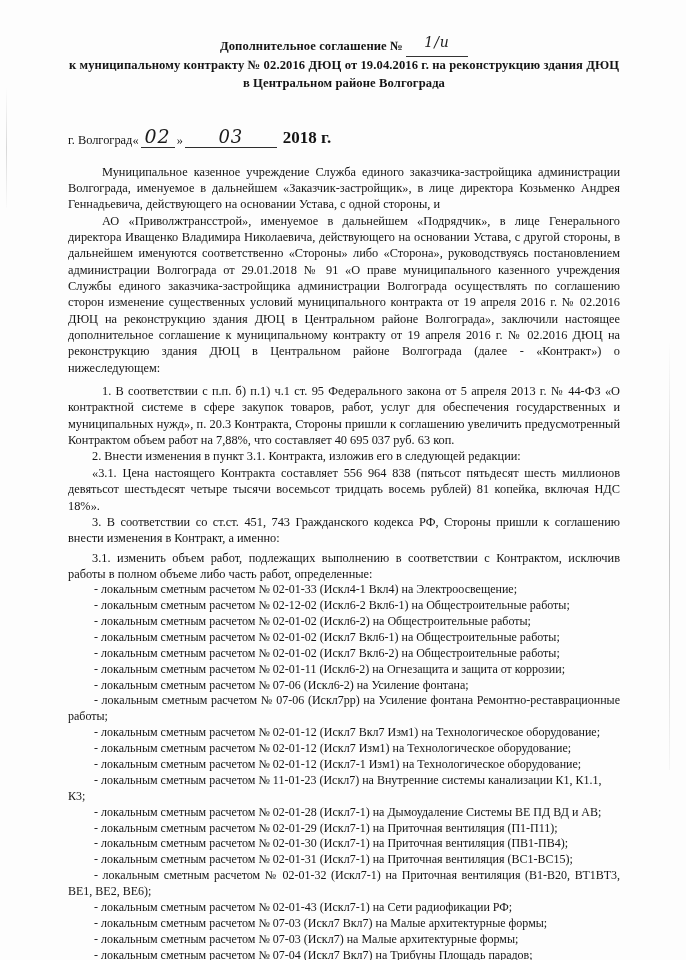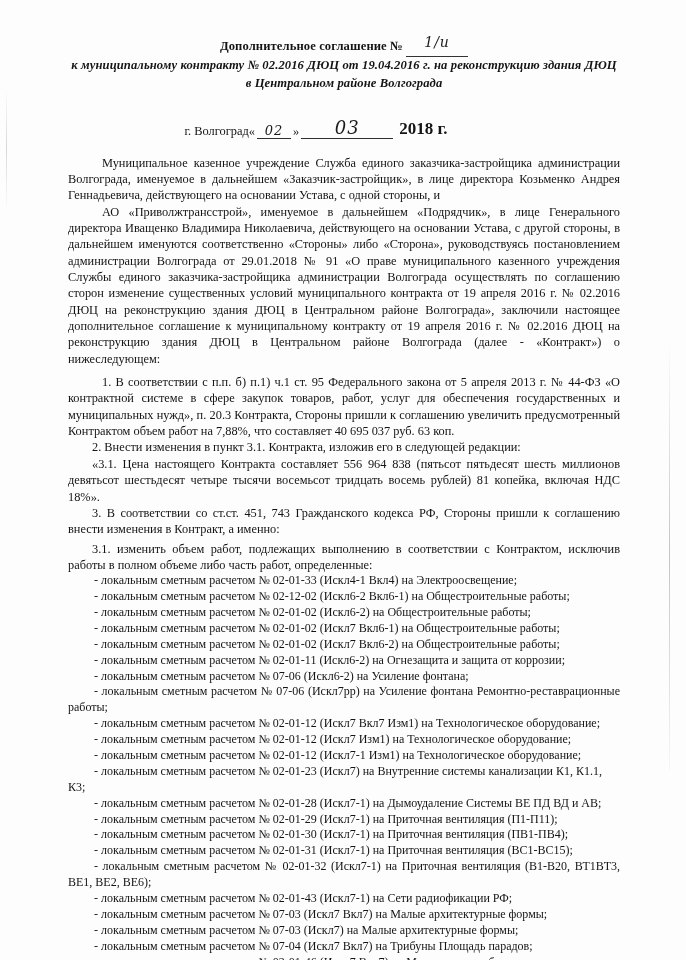--- a/index.html
+++ b/index.html
@@ -71,47 +71,46 @@
     color: #1b1b1b;
     letter-spacing: 1px;
   }
   .doc-number-slot .handwritten {
     position: relative;
     top: -3px;
     font-size: 14px;
   }
   .title-line2, .title-line3 {
     display: block;
-    font-style: italic;
   }
 
   
   .citydate-row {
     display: flex;
     align-items: flex-end;
-    justify-content: center;
-    margin-top: 24px;
+    justify-content: flex-start;
+    margin-top: 32px;
     font-size: 12.4px;
   }
   .city {
     white-space: nowrap;
   }
   .date-group {
     display: flex;
     align-items: flex-end;
     gap: 2px;
     padding-right: 56px;
     font-size: 12.4px;
   }
   .date-day {
     display: inline-block;
     min-width: 34px;
     text-align: center;
     border-bottom: 1px solid #2e2e2e;
-    font-size: 13px;
+    font-size: 19px;
   }
   .date-quote {
     font-size: 12.4px;
   }
   .date-month {
     display: inline-block;
     min-width: 92px;
     text-align: center;
     border-bottom: 1px solid #2e2e2e;
     font-size: 18px;
@@ -214,21 +213,21 @@
         <li>- локальным сметным расчетом № 02-12-02 (Искл6-2 Вкл6-1) на Общестроительные работы;</li>
         <li>- локальным сметным расчетом № 02-01-02 (Искл6-2) на Общестроительные работы;</li>
         <li>- локальным сметным расчетом № 02-01-02 (Искл7 Вкл6-1) на Общестроительные работы;</li>
         <li>- локальным сметным расчетом № 02-01-02 (Искл7 Вкл6-2) на Общестроительные работы;</li>
         <li>- локальным сметным расчетом № 02-01-11 (Искл6-2) на Огнезащита и защита от коррозии;</li>
         <li>- локальным сметным расчетом № 07-06 (Искл6-2) на Усиление фонтана;</li>
         <li class="justified">- локальным сметным расчетом № 07-06 (Искл7рр) на Усиление фонтана Ремонтно-реставрационные работы;</li>
         <li class="justified">- локальным сметным расчетом № 02-01-12 (Искл7 Вкл7 Изм1) на Технологическое оборудование;</li>
         <li>- локальным сметным расчетом № 02-01-12 (Искл7 Изм1) на Технологическое оборудование;</li>
         <li class="justified">- локальным сметным расчетом № 02-01-12 (Искл7-1 Изм1) на Технологическое оборудование;</li>
-        <li>- локальным сметным расчетом № 02-01-23 (Искл7) на Внутренние системы канализации К1, К1.1, К3;</li>
+        <li>- локальным сметным расчетом № 11-01-23 (Искл7) на Внутренние системы канализации К1, К1.1, К3;</li>
         <li>- локальным сметным расчетом № 02-01-28 (Искл7-1) на Дымоудаление Системы ВЕ ПД ВД и АВ;</li>
         <li>- локальным сметным расчетом № 02-01-29 (Искл7-1) на Приточная вентиляция (П1-П11);</li>
         <li>- локальным сметным расчетом № 02-01-30 (Искл7-1) на Приточная вентиляция (ПВ1-ПВ4);</li>
         <li>- локальным сметным расчетом № 02-01-31 (Искл7-1) на Приточная вентиляция (ВС1-ВС15);</li>
         <li class="justified">- локальным сметным расчетом № 02-01-32 (Искл7-1) на Приточная вентиляция (В1-В20, ВТ1ВТ3, ВЕ1, ВЕ2, ВЕ6);</li>
         <li>- локальным сметным расчетом № 02-01-43 (Искл7-1) на Сети радиофикации РФ;</li>
         <li>- локальным сметным расчетом № 07-03 (Искл7 Вкл7) на Малые архитектурные формы;</li>
         <li>- локальным сметным расчетом № 07-03 (Искл7) на Малые архитектурные формы;</li>
         <li>- локальным сметным расчетом № 07-04 (Искл7 Вкл7) на Трибуны Площадь парадов;</li>
         <li>- локальным сметным расчетом № 02-01-46 (Искл7 Вкл7) на Механическое оборудование;</li>

